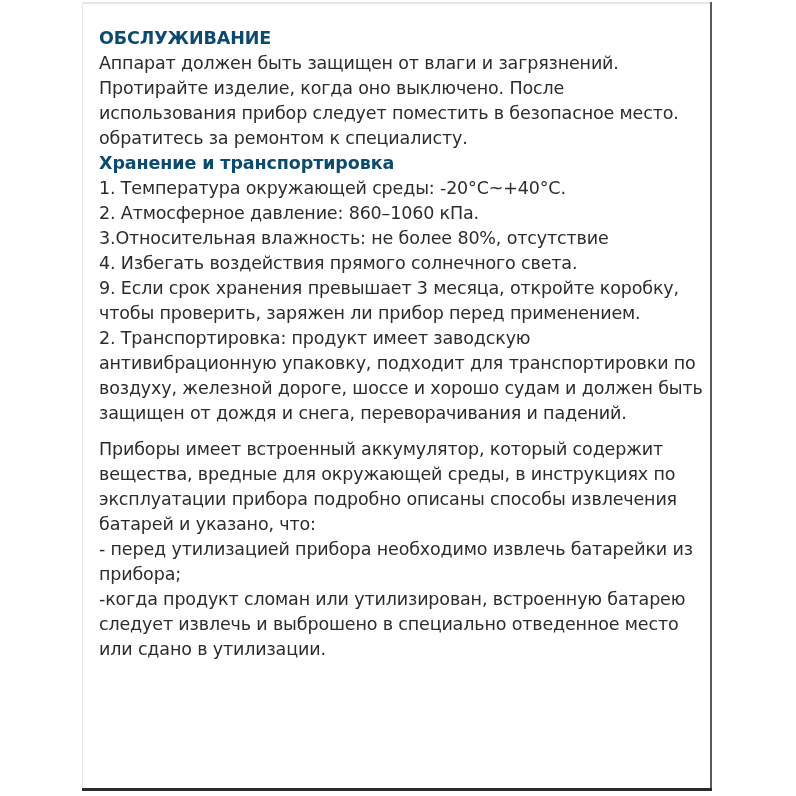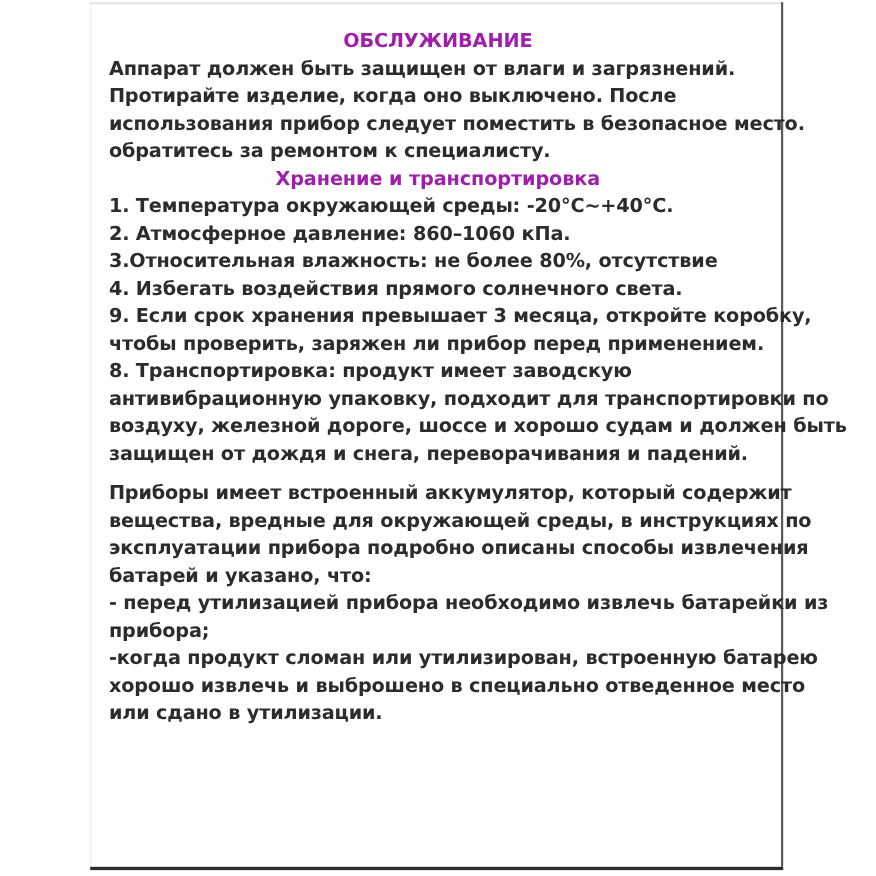--- a/index.html
+++ b/index.html
@@ -62,30 +62,29 @@
   #content {
     position: absolute;
     left: 99px;
     top: 26px;
     width: 598px;
   }
 
   .heading {
     font-size: 17.5px;
     font-weight: bold;
-    color: #a21caf;
+    color: #0c4a6e;
     line-height: 25px;
     letter-spacing: -0.1px;
     white-space: nowrap;
-    text-align: center;
   }
 
   .line {
     font-size: 17.5px;
-    font-weight: bold;
+    font-weight: normal;
     color: #2c2c2c;
     line-height: 25px;
     letter-spacing: -0.15px;
     white-space: nowrap;
   }
 
   .block {
     margin: 0;
     padding: 0;
   }
@@ -115,34 +114,34 @@
     </div>
 
     <div class="block">
       <div class="heading">Хранение и транспортировка</div>
       <div class="line">1. Температура окружающей среды: -20°C~+40°C.</div>
       <div class="line">2. Атмосферное давление: 860–1060 кПа.</div>
       <div class="line">3.Относительная влажность: не более 80%, отсутствие</div>
       <div class="line">4. Избегать воздействия прямого солнечного света.</div>
       <div class="line">9. Если срок хранения превышает 3 месяца, откройте коробку,</div>
       <div class="line">чтобы проверить, заряжен ли прибор перед применением.</div>
-      <div class="line">8. Транспортировка: продукт имеет заводскую</div>
+      <div class="line">2. Транспортировка: продукт имеет заводскую</div>
       <div class="line">антивибрационную упаковку, подходит для транспортировки по</div>
       <div class="line">воздуху, железной дороге, шоссе и хорошо судам и должен быть</div>
       <div class="line">защищен от дождя и снега, переворачивания и падений.</div>
     </div>
 
     <div class="gap-para"></div>
 
     <div class="block">
       <div class="line">Приборы имеет встроенный аккумулятор, который содержит</div>
       <div class="line">вещества, вредные для окружающей среды, в инструкциях по</div>
       <div class="line">эксплуатации прибора подробно описаны способы извлечения</div>
       <div class="line">батарей и указано, что:</div>
       <div class="line">- перед утилизацией прибора необходимо извлечь батарейки из</div>
       <div class="line">прибора;</div>
       <div class="line">-когда продукт сломан или утилизирован, встроенную батарею</div>
-      <div class="line">хорошо извлечь и выброшено в специально отведенное место</div>
+      <div class="line">следует извлечь и выброшено в специально отведенное место</div>
       <div class="line">или сдано в утилизации.</div>
     </div>
 
   </div>
 </div>
 
 </body></html>

